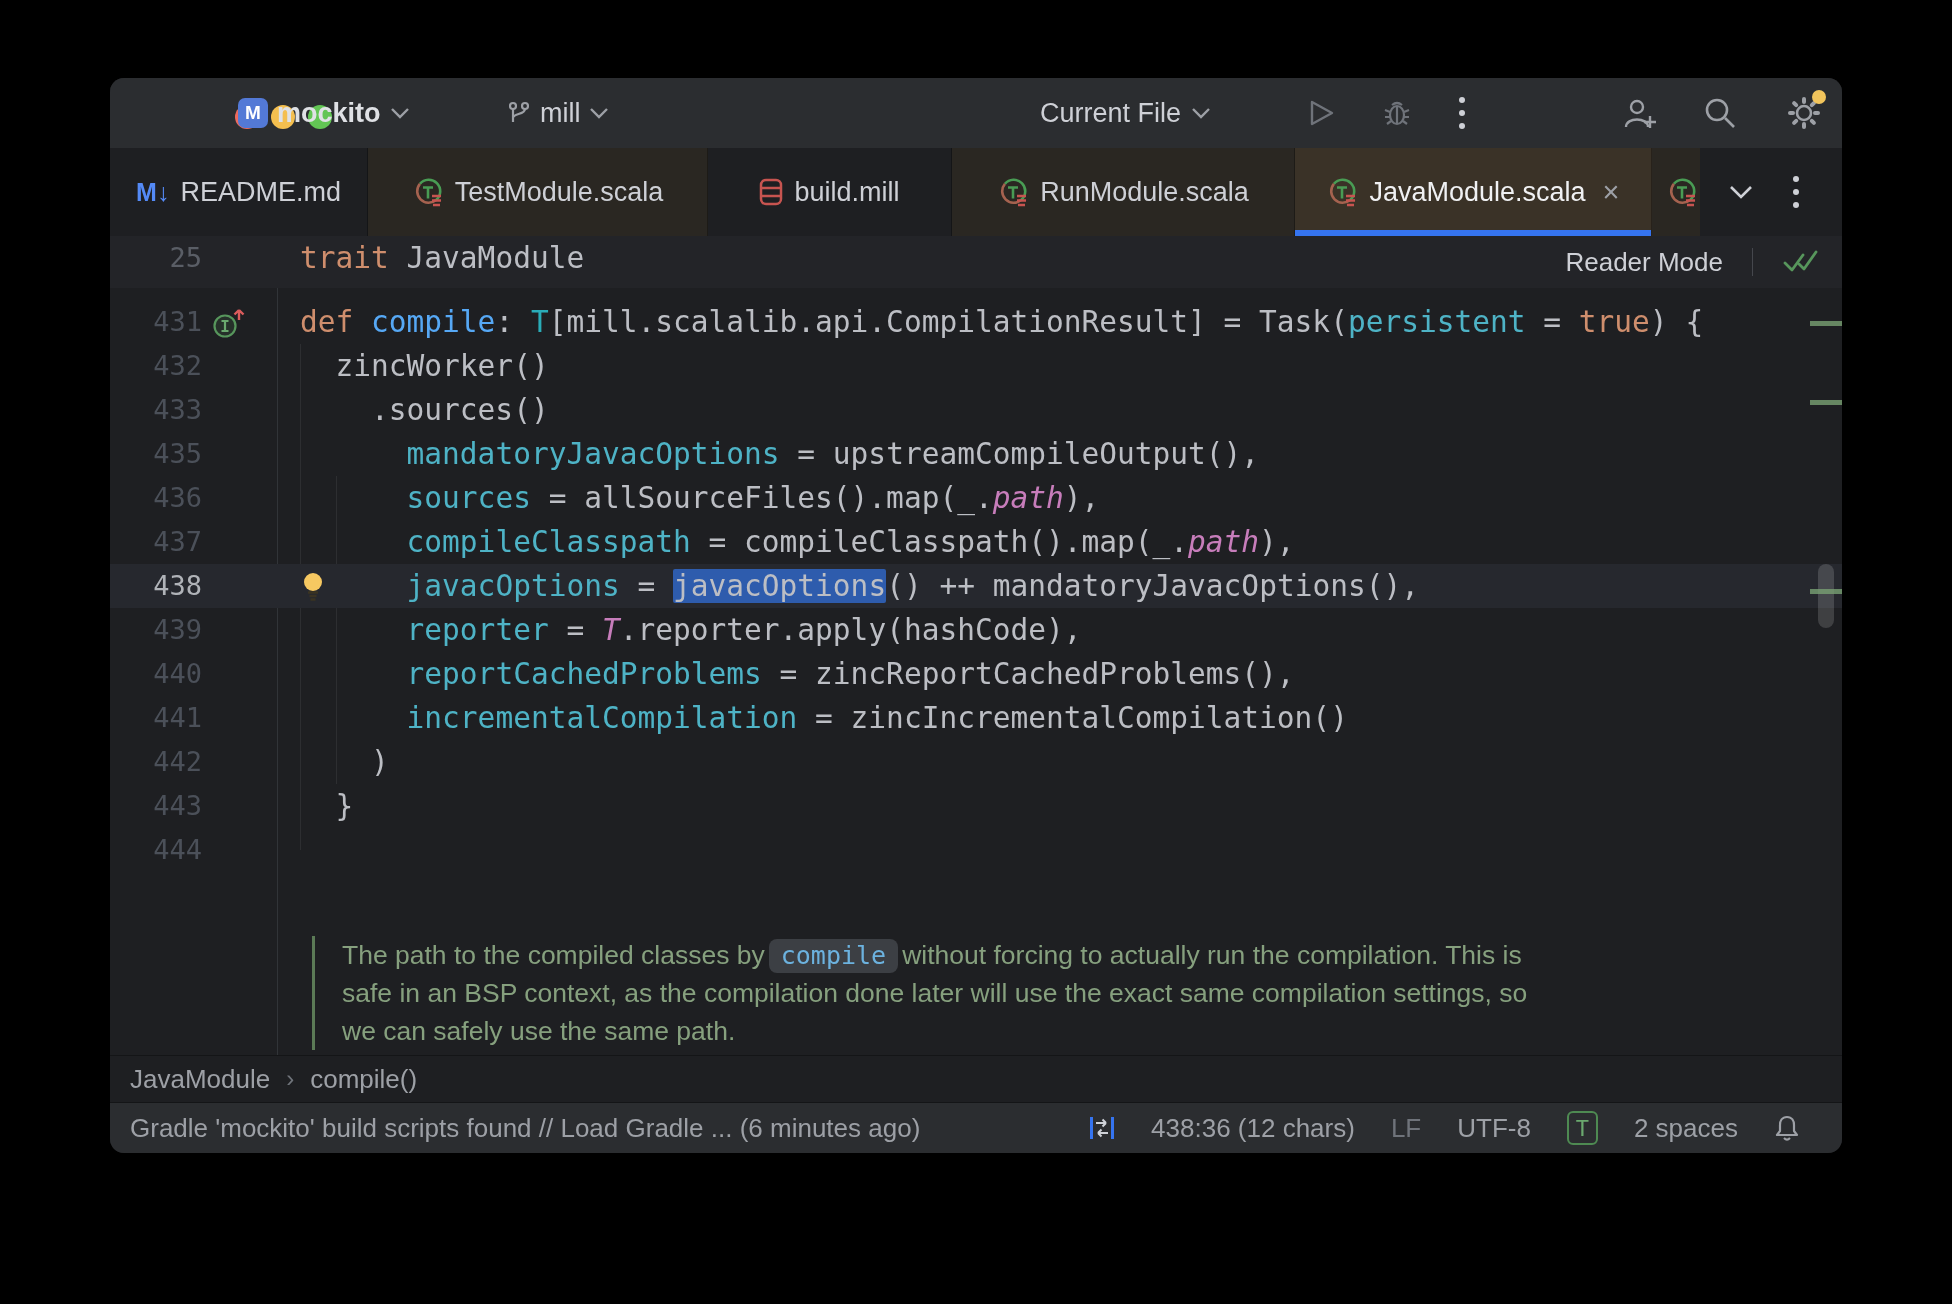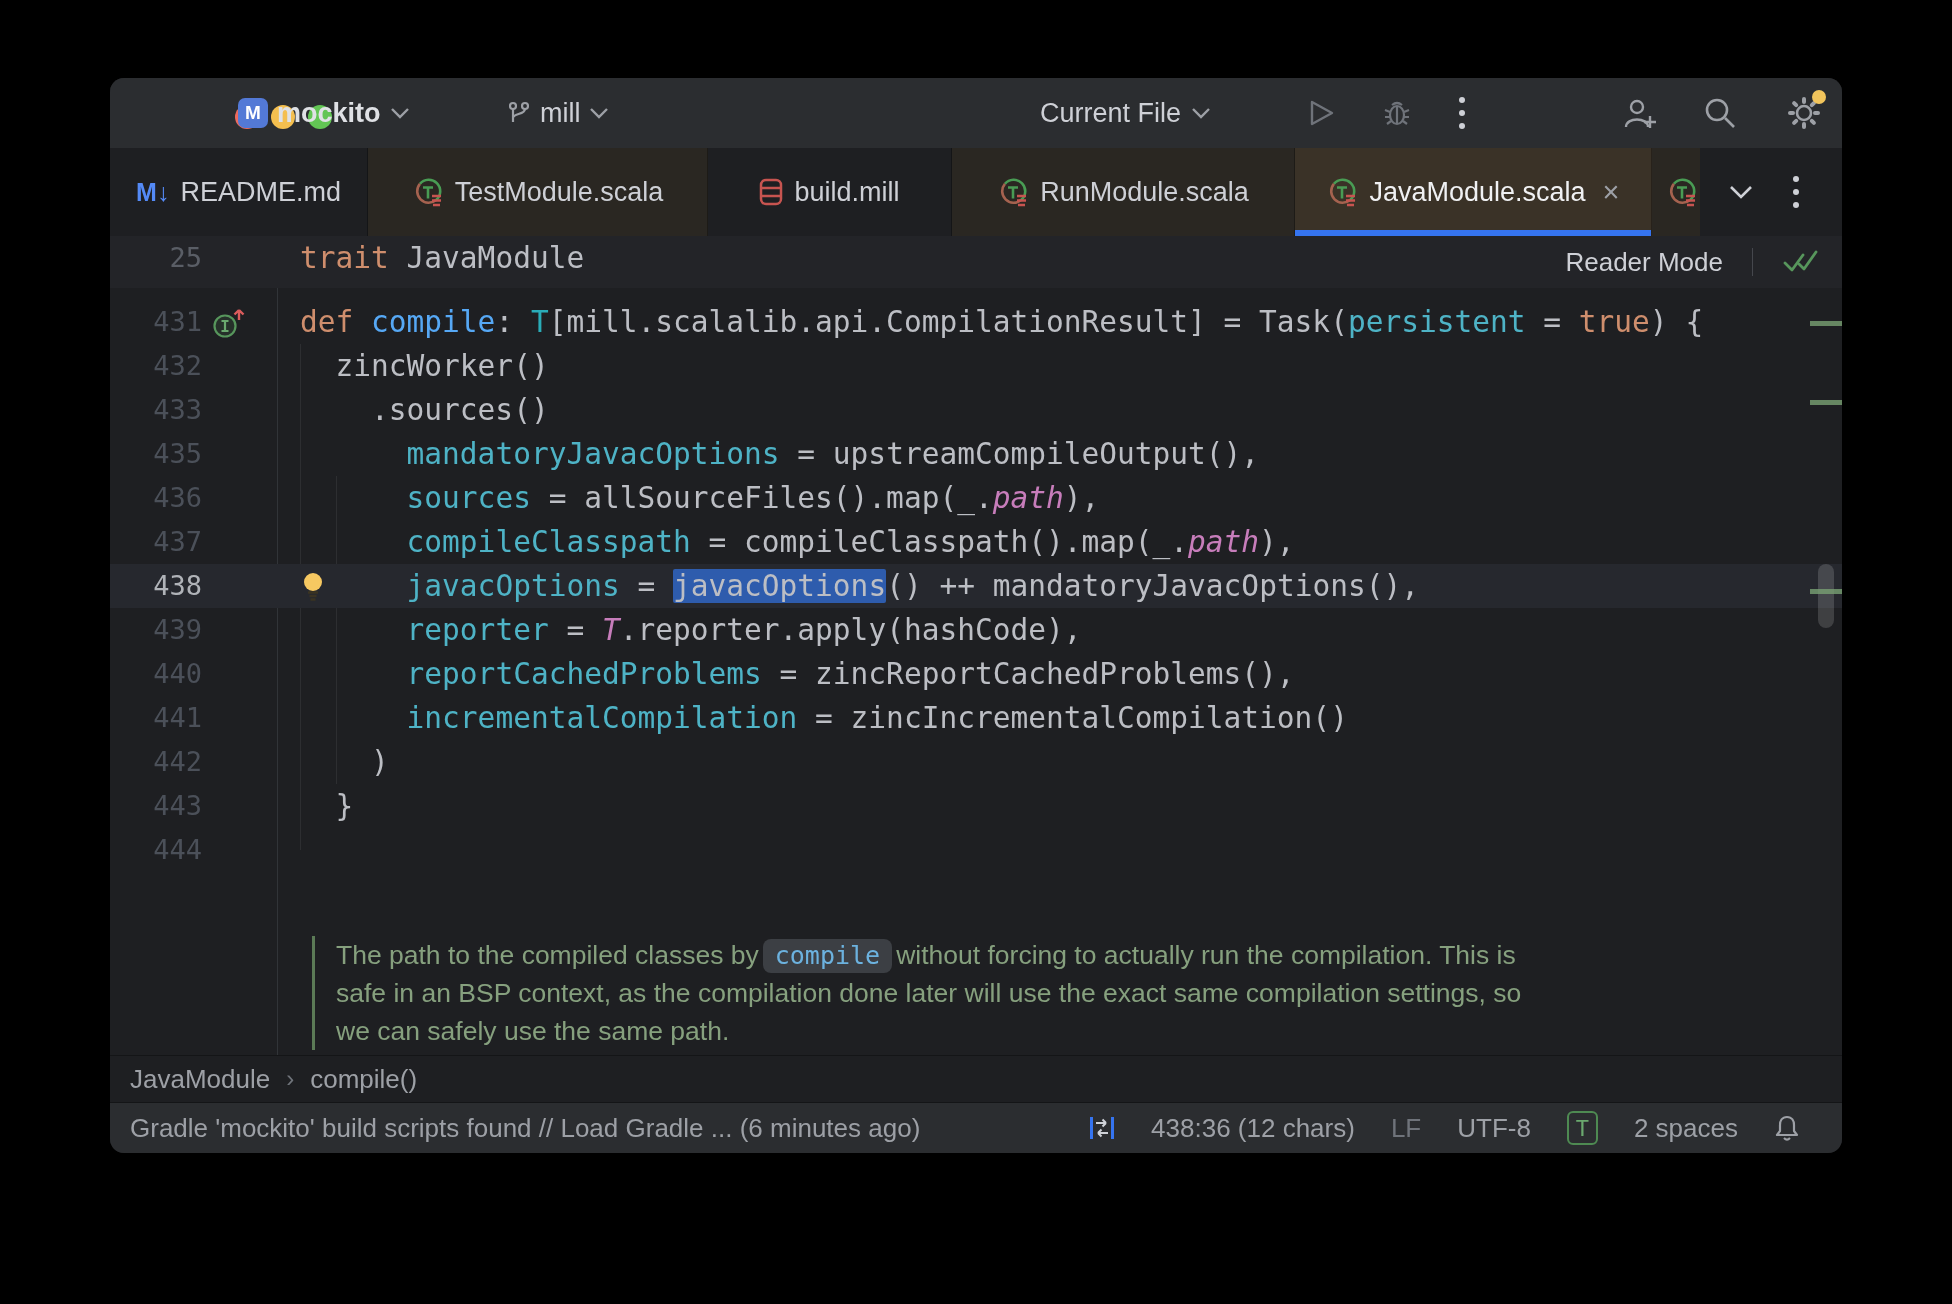--- a/index.html
+++ b/index.html
@@ -54,21 +54,21 @@
   .current .ln{color:#b0b3b8;}
   .gut{width:75px;flex:none;position:relative;}
   .gut svg{position:absolute;left:10px;top:7px;}
   .code{flex:1;white-space:pre;font-family:"DejaVu Sans Mono",monospace;font-size:29.5px;line-height:44px;
     padding-left:23px;}
   .c-pl{color:#bcbec4}.c-kw{color:#cf8e6d}.c-fn{color:#56a8f5}.c-ty{color:#2aacb8}
   .c-na{color:#4eb3c6}.c-fi{color:#c77dbb;font-style:italic}
   .c-sel{background:#2e5cad;border-radius:2px;}
   .bulb-wrap{position:absolute;left:190px;top:7px;width:28px;height:30px;}
   .indent-guide{position:absolute;width:1px;background:rgba(255,255,255,0.07);}
-  .doc-block{position:absolute;left:202px;top:648px;border-left:3px solid #5b7a56;padding-left:21px;}
+  .doc-block{position:absolute;left:202px;top:648px;border-left:3px solid #5b7a56;padding-left:27px;}
   .doc-text{color:#86a07e;font-size:26.5px;line-height:38px;white-space:nowrap;}
   .doc-chip{display:inline-block;background:#3c3f44;border-radius:8px;padding:0 12px;margin:0 4px;
     font-family:"DejaVu Sans Mono",monospace;font-size:25px;color:#6cb2df;line-height:34px;}
   .scroll-mark{position:absolute;left:1700px;width:34px;height:5px;background:rgba(120,160,115,0.8);}
   .scroll-thumb{position:absolute;left:1708px;top:276px;width:16px;height:64px;border-radius:8px;
     background:rgba(255,255,255,0.15);}
 
   
   .crumbs{position:absolute;left:0;top:977px;width:100%;height:47px;background:#1e1f22;
     border-top:1px solid #141517;display:flex;align-items:center;gap:16px;padding-left:20px;box-sizing:border-box;}

